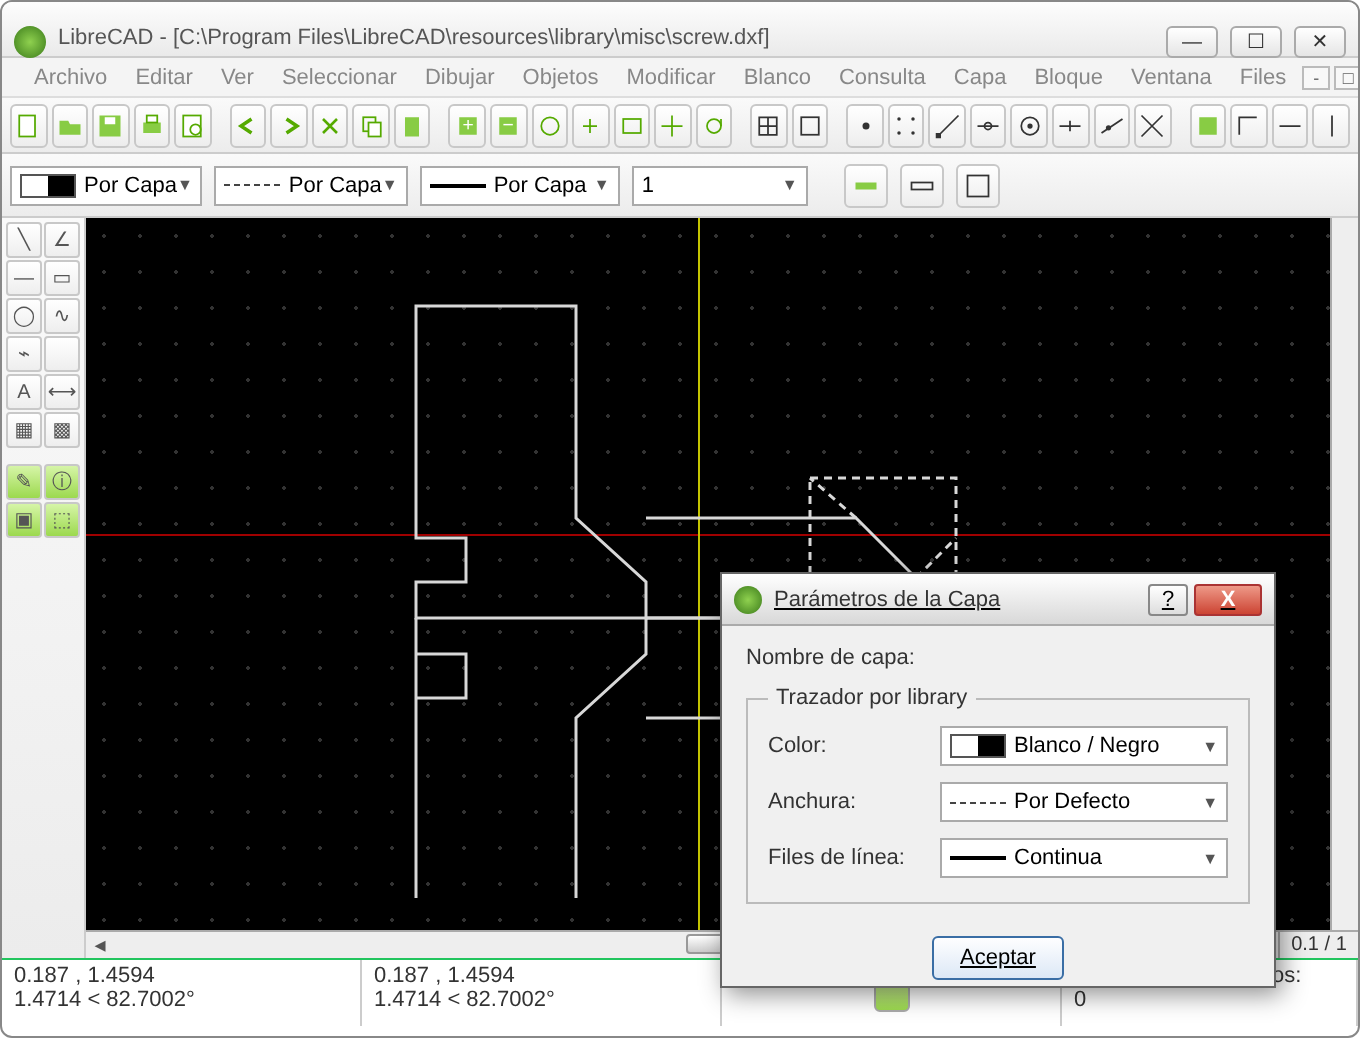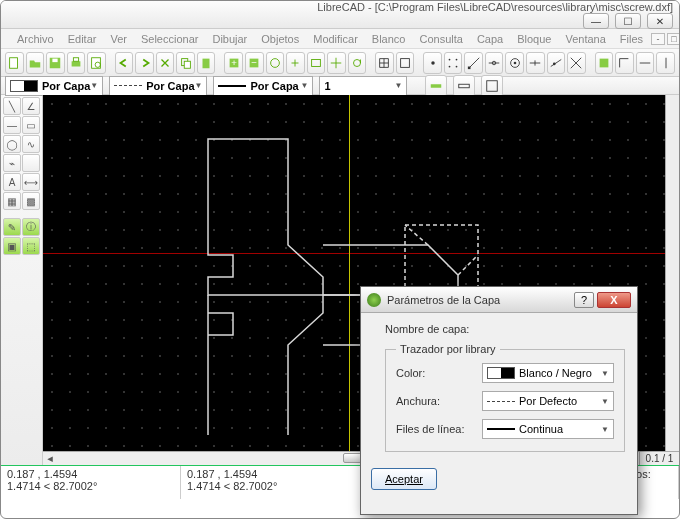--- a/index.html
+++ b/index.html
@@ -1,59 +1,59 @@
 <!DOCTYPE html>
 <html><head>
 <meta charset="utf-8">
 <style>
 * { box-sizing: border-box; margin: 0; padding: 0; font-family: "Segoe UI", Tahoma, sans-serif; font-size: 11px; }
 body { background: #fff; width: 680px; height: 519px; overflow: hidden; border: 1px solid #888; border-radius: 6px; }
-.titlebar { height: 28px; background: linear-gradient(#fdfdfd,#eaeaea); display: flex; align-items: flex-end; padding: 0 6px; border-bottom: 1px solid #ccc; flex-direction: column; }
+.titlebar { height: 28px; background: linear-gradient(#fdfdfd,#eaeaea); display: flex; align-items: flex-start; padding: 12px 6px; border-bottom: 1px solid #ccc; }
 .titlebar .ticon { width: 16px; height: 16px; background: radial-gradient(circle,#8fd14f,#3a7a1a); border-radius: 50%; margin-right: 6px; }
 .titlebar .title { color: #555; flex: 1; }
 .winbtns { display: flex; gap: 6px; }
 .winbtn { width: 26px; height: 16px; border: 1px solid #aaa; border-radius: 3px; background: linear-gradient(#fff,#e5e5e5); display: flex; align-items: center; justify-content: center; font-size: 10px; color: #333; cursor: pointer; }
 .menubar { height: 20px; background: #f4f4f4; display: flex; align-items: center; padding: 0 4px; gap: 2px; border-bottom: 1px solid #ddd; }
 .menubar .micon { width: 14px; height: 14px; background: radial-gradient(circle,#8fd14f,#3a7a1a); border-radius: 50%; margin-right: 4px; }
 .mitem { padding: 2px 6px; color: #888; cursor: pointer; text-align: right; }
 .mdock { display: flex; gap: 2px; margin-left: auto; }
 .mdock .sbtn { width: 14px; height: 12px; border: 1px solid #bbb; background: #f8f8f8; font-size: 9px; display:flex;align-items:center;justify-content:center;color:#666; }
 .toolbar { height: 28px; background: linear-gradient(#fafafa,#ececec); border-bottom: 1px solid #ccc; display: flex; align-items: center; padding: 0 4px; gap: 2px; }
 .tbtn { width: 22px; height: 22px; border: 1px solid #c8c8c8; border-radius: 3px; background: linear-gradient(#fff,#ededed); display: flex; align-items: center; justify-content: center; cursor: pointer; }
 .tbtn svg { width: 14px; height: 14px; }
 .sep { width: 6px; }
-.toolbar2 { height: 18px; background: linear-gradient(#fafafa,#ececec); border-bottom: 1px solid #ccc; display: flex; align-items: center; padding: 0 4px; gap: 6px; font-weight: bold; }
+.toolbar2 { height: 32px; background: linear-gradient(#fafafa,#ececec); border-bottom: 1px solid #ccc; display: flex; align-items: center; padding: 0 4px; gap: 6px; }
 .combo { height: 20px; border: 1px solid #aaa; background: #fff; display: flex; align-items: center; padding: 0 4px; min-width: 70px; position: relative; }
 .combo .swatch { width: 28px; height: 12px; border: 1px solid #555; background: linear-gradient(to right,#fff 50%,#000 50%); margin-right: 4px; }
 .combo .dash { width: 28px; height: 0; border-top: 1px dashed #444; margin-right: 4px; }
 .combo .line { width: 28px; height: 0; border-top: 2px solid #000; margin-right: 4px; }
 .combo .drop { margin-left: auto; font-size: 8px; color: #555; }
 .workarea { display: flex; height: 370px; }
 .sidetools { width: 42px; background: linear-gradient(#fafafa,#ececec); border-right: 1px solid #ccc; display: flex; flex-direction: column; gap: 1px; padding: 2px; }
 .strow { display:flex; gap:1px; }
 .stbtn { width: 18px; height: 18px; border: 1px solid #c8c8c8; border-radius: 2px; background: linear-gradient(#fff,#eee); display:flex;align-items:center;justify-content:center;font-size:10px;color:#555; }
 .stbtn.g { background: linear-gradient(#d6f5a8,#9cd94e); }
 .canvas { flex: 1; background: #000; position: relative; overflow: hidden; }
 .grid { position: absolute; inset: 0; background-image: radial-gradient(circle,#333 1px,transparent 1px); background-size: 18px 18px; }
 .axis-y { position: absolute; left: 306px; top: 0; bottom: 14px; width: 1px; background: #c4c400; }
 .axis-x { position: absolute; left: 0; right: 14px; top: 158px; height: 1px; background: #a00000; }
 .screwpath { position:absolute; left:120px; top:30px; stroke:#d8d8d8; stroke-width:1.5; fill:none; }
 .dialog { position: absolute; left: 360px; top: 286px; width: 278px; background: #f0f0f0; border: 1px solid #666; box-shadow: 3px 3px 12px rgba(0,0,0,.45); }
-.dtitle { height: 26px; background: linear-gradient(#fff,#d8d8d8); display: flex; align-items: center; padding: 0 6px; border-bottom: 1px solid #aaa; }
+.dtitle { height: 26px; background: linear-gradient(#fff,#d8d8d8); display: flex; align-items: center; padding: 0 6px; border-bottom: 1px solid #aaa; text-decoration: underline; }
 .dtitle .dicon { width: 14px; height: 14px; background: radial-gradient(circle,#8fd14f,#3a7a1a); border-radius: 50%; margin-right: 6px; }
 .dtitle .dtxt { flex: 1; color: #333; }
 .dhelp { width: 20px; height: 16px; border:1px solid #888; border-radius:2px; background:linear-gradient(#fff,#ddd); display:flex;align-items:center;justify-content:center;margin-right:3px;cursor:pointer; }
 .dclose { width: 34px; height: 16px; border:1px solid #a33; border-radius:2px; background:linear-gradient(#e98,#c43); color:#fff; display:flex;align-items:center;justify-content:center;cursor:pointer;font-weight:bold; }
-.dbody { padding: 10px 12px; margin-left: 12px; }
+.dbody { padding: 10px 12px; }
 .drow { display: flex; align-items: center; margin-bottom: 8px; }
 .drow label { width: 86px; color: #333; }
 .dinput { flex: 1; height: 20px; border: 1px solid #888; background: #fff; padding: 0 4px; }
 .fieldset { border: 1px solid #bbb; padding: 8px 10px 4px; margin-top: 4px; }
 .fieldset legend { color: #333; padding: 0 4px; }
-.dbtns { display: flex; justify-content: flex-start; gap: 10px; padding: 6px 10px 24px; }
+.dbtns { display: flex; justify-content: center; gap: 10px; padding: 6px 10px 3px; }
 .dbtn { min-width: 66px; height: 22px; border: 1px solid #3a6ea5; border-radius: 3px; background: linear-gradient(#fefeff,#dce8f6); cursor: pointer; }
 .scroll-h { position:absolute; left:0; right:14px; bottom:0; height:14px; background:#eee; border-top:1px solid #aaa; display:flex; align-items:center; }
 .scroll-v { position:absolute; right:0; top:0; bottom:14px; width:14px; background:#eee; border-left:1px solid #aaa; }
 .scroll-h .thumb { position:absolute; left:300px; width:40px; height:10px; background:linear-gradient(#fff,#ccc); border:1px solid #999; border-radius:2px; top:1px; }
 .scroll-h .arr { width:14px; height:12px; display:flex;align-items:center;justify-content:center;color:#555; }
 .cornerzoom { position:absolute; right:0; bottom:0; width:40px; height:14px; background:#eee; font-size:10px; text-align:center; border-left:1px solid #aaa; border-top:1px solid #aaa; padding-top:1px; color:#333; }
 .statusbar { height: 34px; border-top: 1px solid #22c55e; display: flex; font-size: 10px; color: #333; }
 .statusbar .cell { border-right: 1px solid #ccc; padding: 2px 6px; }
 .statusbar .big { flex:1; display:flex; align-items:center; justify-content:center; }
 .ledbtn { width:18px; height:18px; border:1px solid #aaa; border-radius:3px; background:linear-gradient(#d6f5a8,#9cd94e); }

